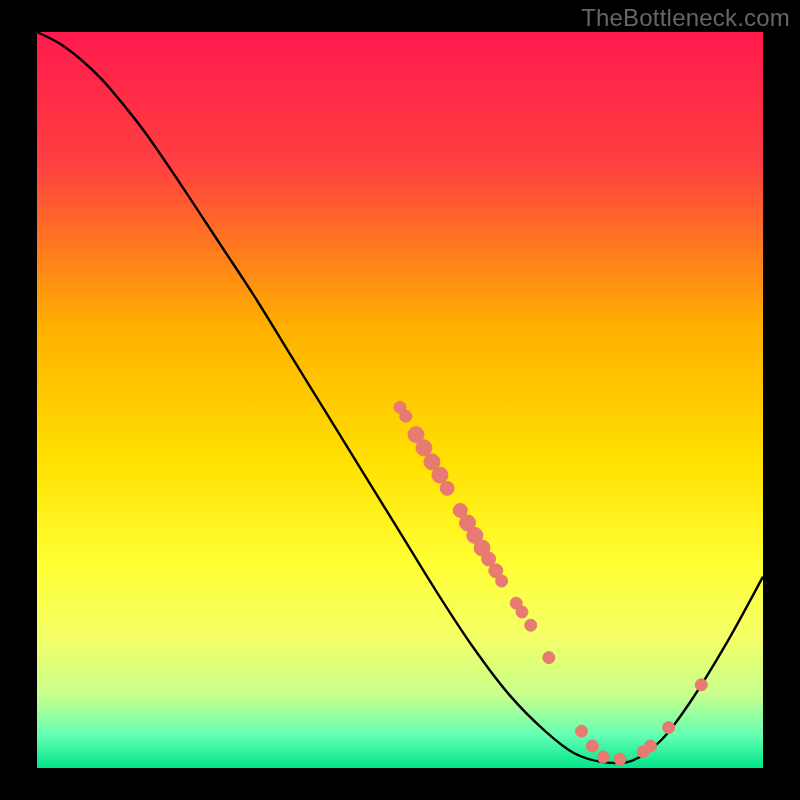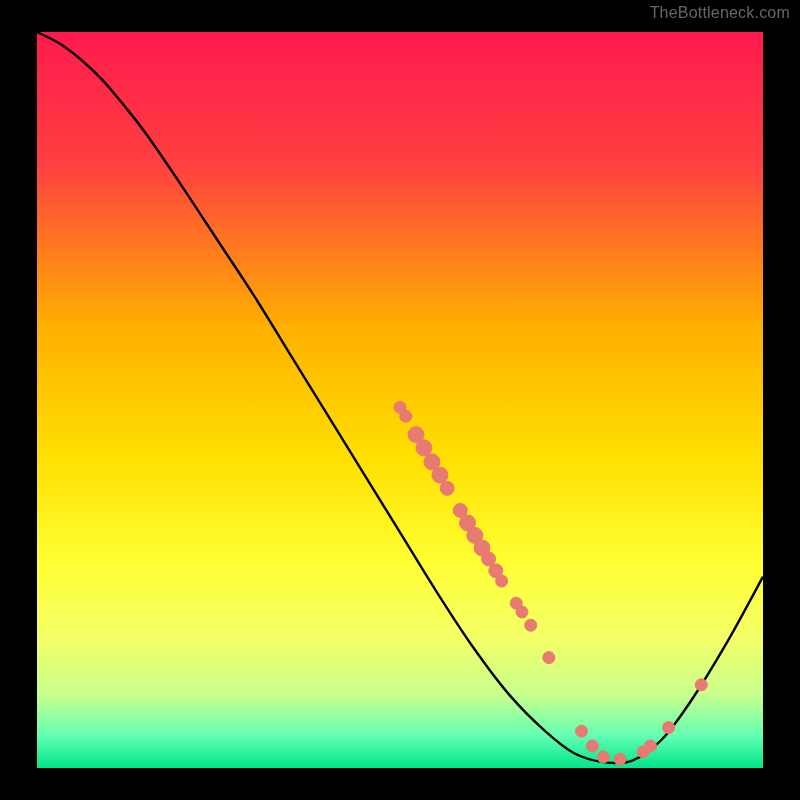--- a/index.html
+++ b/index.html
@@ -19,21 +19,21 @@
     height: 800px;
   }
   svg {
     display: block;
   }
   .watermark {
     position: absolute;
     top: 4px;
     right: 10px;
     color: #666666;
-    font-size: 16px;
+    font-size: 24px;
     font-weight: 500;
     letter-spacing: 0.2px;
     user-select: none;
   }
 </style>
 </head>
 <body>
 
 <div class="canvas-wrap">
   <svg id="chart-svg" width="800" height="800" viewBox="0 0 800 800">

